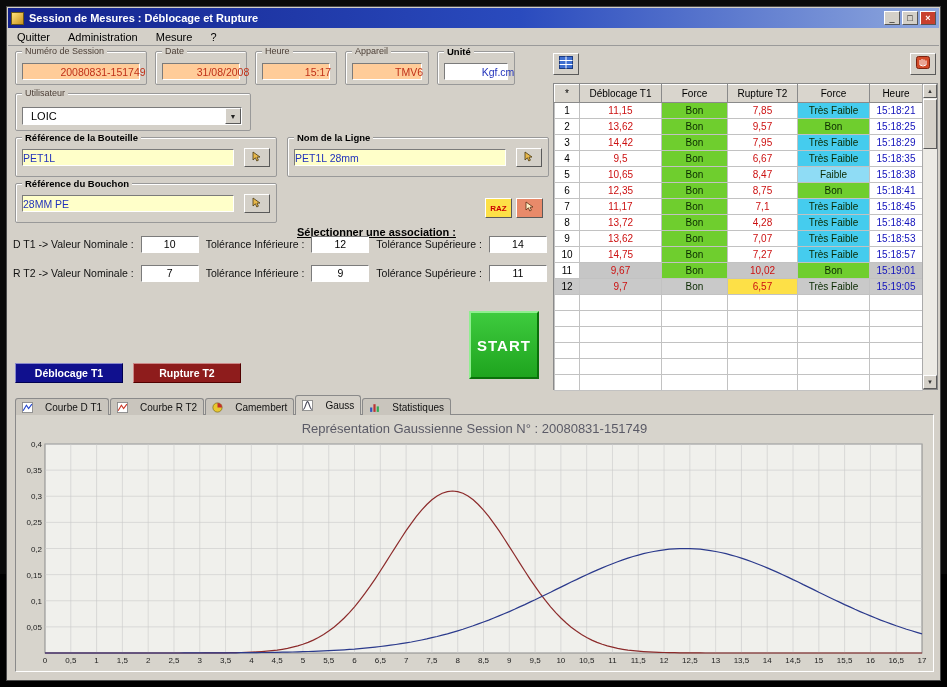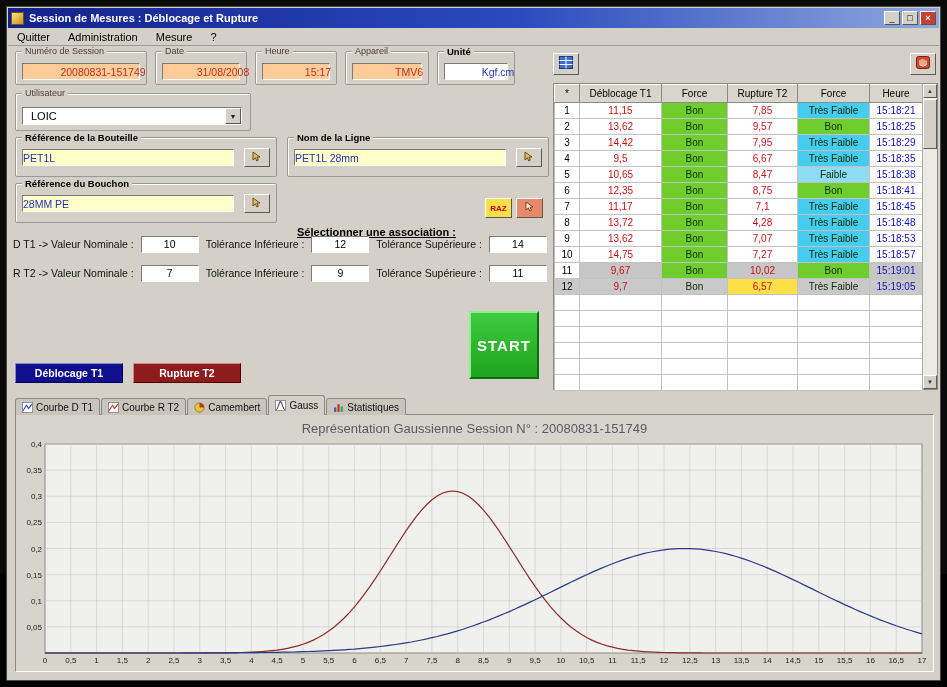--- a/index.html
+++ b/index.html
@@ -95,21 +95,21 @@
   .vscroll{position:absolute;right:0;top:0;width:15px;height:305px;background:#ECEAE4;border-left:1px solid #aaa;}
   .sb-btn{position:absolute;left:0;width:14px;height:14px;background:#D4D0C8;border:1px solid;
     border-color:#fff #5a5a5a #5a5a5a #fff;font-size:6px;text-align:center;line-height:12px;color:#333;}
   .sb-up{top:0;}
   .sb-down{bottom:0;}
   .sb-thumb{position:absolute;left:0;top:15px;width:14px;height:50px;background:#D4D0C8;
     border:1px solid;border-color:#fff #5a5a5a #5a5a5a #fff;}
 
   
   .tabbar{position:absolute;left:8px;top:388px;height:20px;display:flex;align-items:flex-end;z-index:5;}
-  .tab{height:17px;display:flex;align-items:center;gap:3px;padding:0 6px;background:#C9C5BD;
+  .tab{height:17px;display:flex;align-items:center;gap:12px;padding:0 6px;background:#C9C5BD;
     border:1px solid #8a8a8a;border-bottom:none;border-radius:3px 3px 0 0;font-size:10px;
     margin-right:1px;color:#111;}
   .tab.active{height:20px;background:#D4D0C8;}
   .tab-icon svg{width:11px;height:11px;display:block;}
 
   
   .chart-panel{position:absolute;left:8px;top:407px;width:919px;height:258px;background:#D7D4CC;
     border:1px solid;border-color:#8a8a8a #fff #fff #8a8a8a;}
   .chart-title{position:absolute;top:6px;left:0;right:0;text-align:center;font-size:13px;color:#5A5A66;}
   svg.gauss{position:absolute;left:3px;top:24px;}

